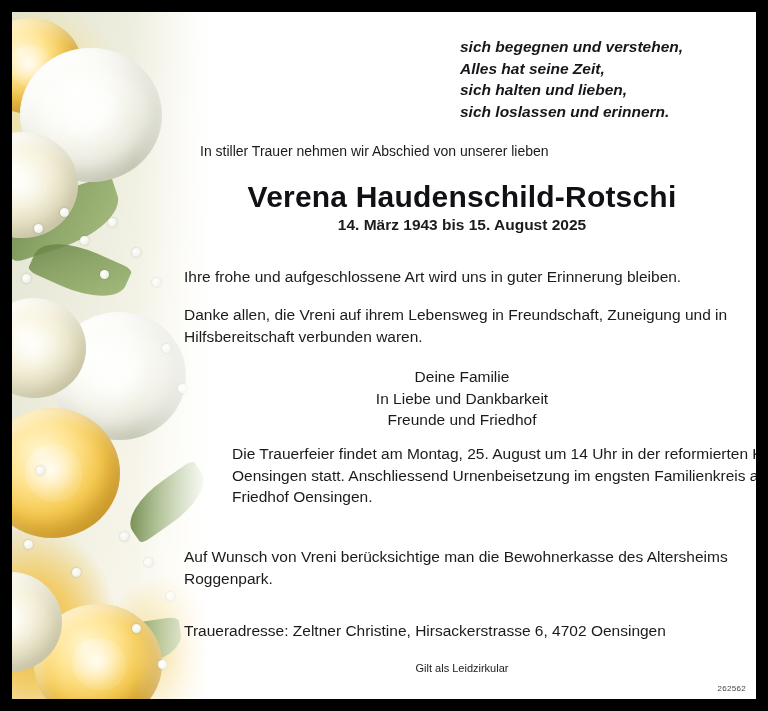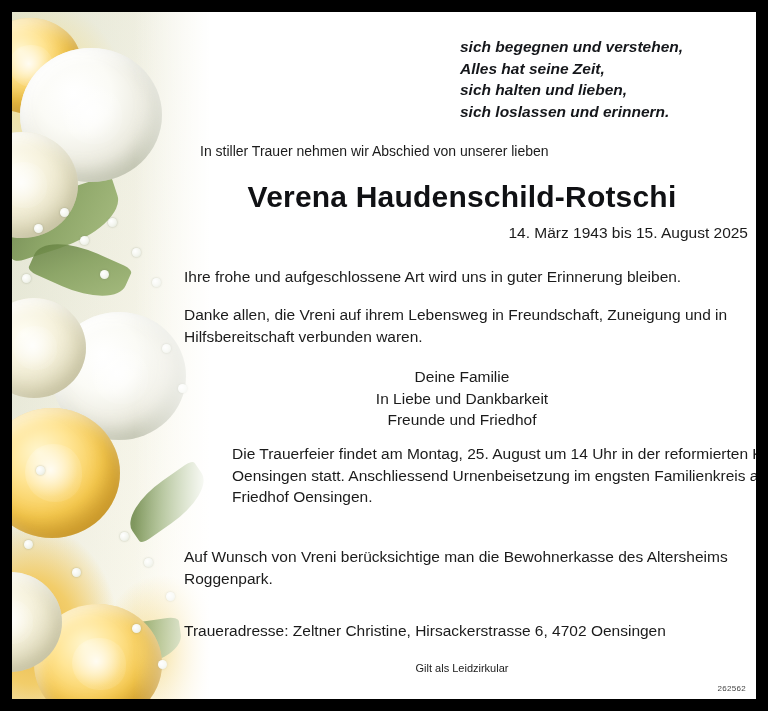--- a/index.html
+++ b/index.html
@@ -124,23 +124,24 @@
     text-align: center;
     font-size: 30px;
     font-weight: bold;
     letter-spacing: .2px;
     color: #101114;
   }
   .dates {
     position: absolute;
     left: 0;
     right: 0;
-    top: 212px;
-    text-align: right;
-    font-size: 15.5px;
+    top: 204px;
+    text-align: center;
+    font-size: 15.5px;
+    font-weight: bold;
   }
   .para {
     position: absolute;
     left: 8px;
     font-size: 15.5px;
     line-height: 21.5px;
   }
   .p-memory { top: 254px; }
   .p-thanks { top: 292px; width: 570px; }
   .center-block {

